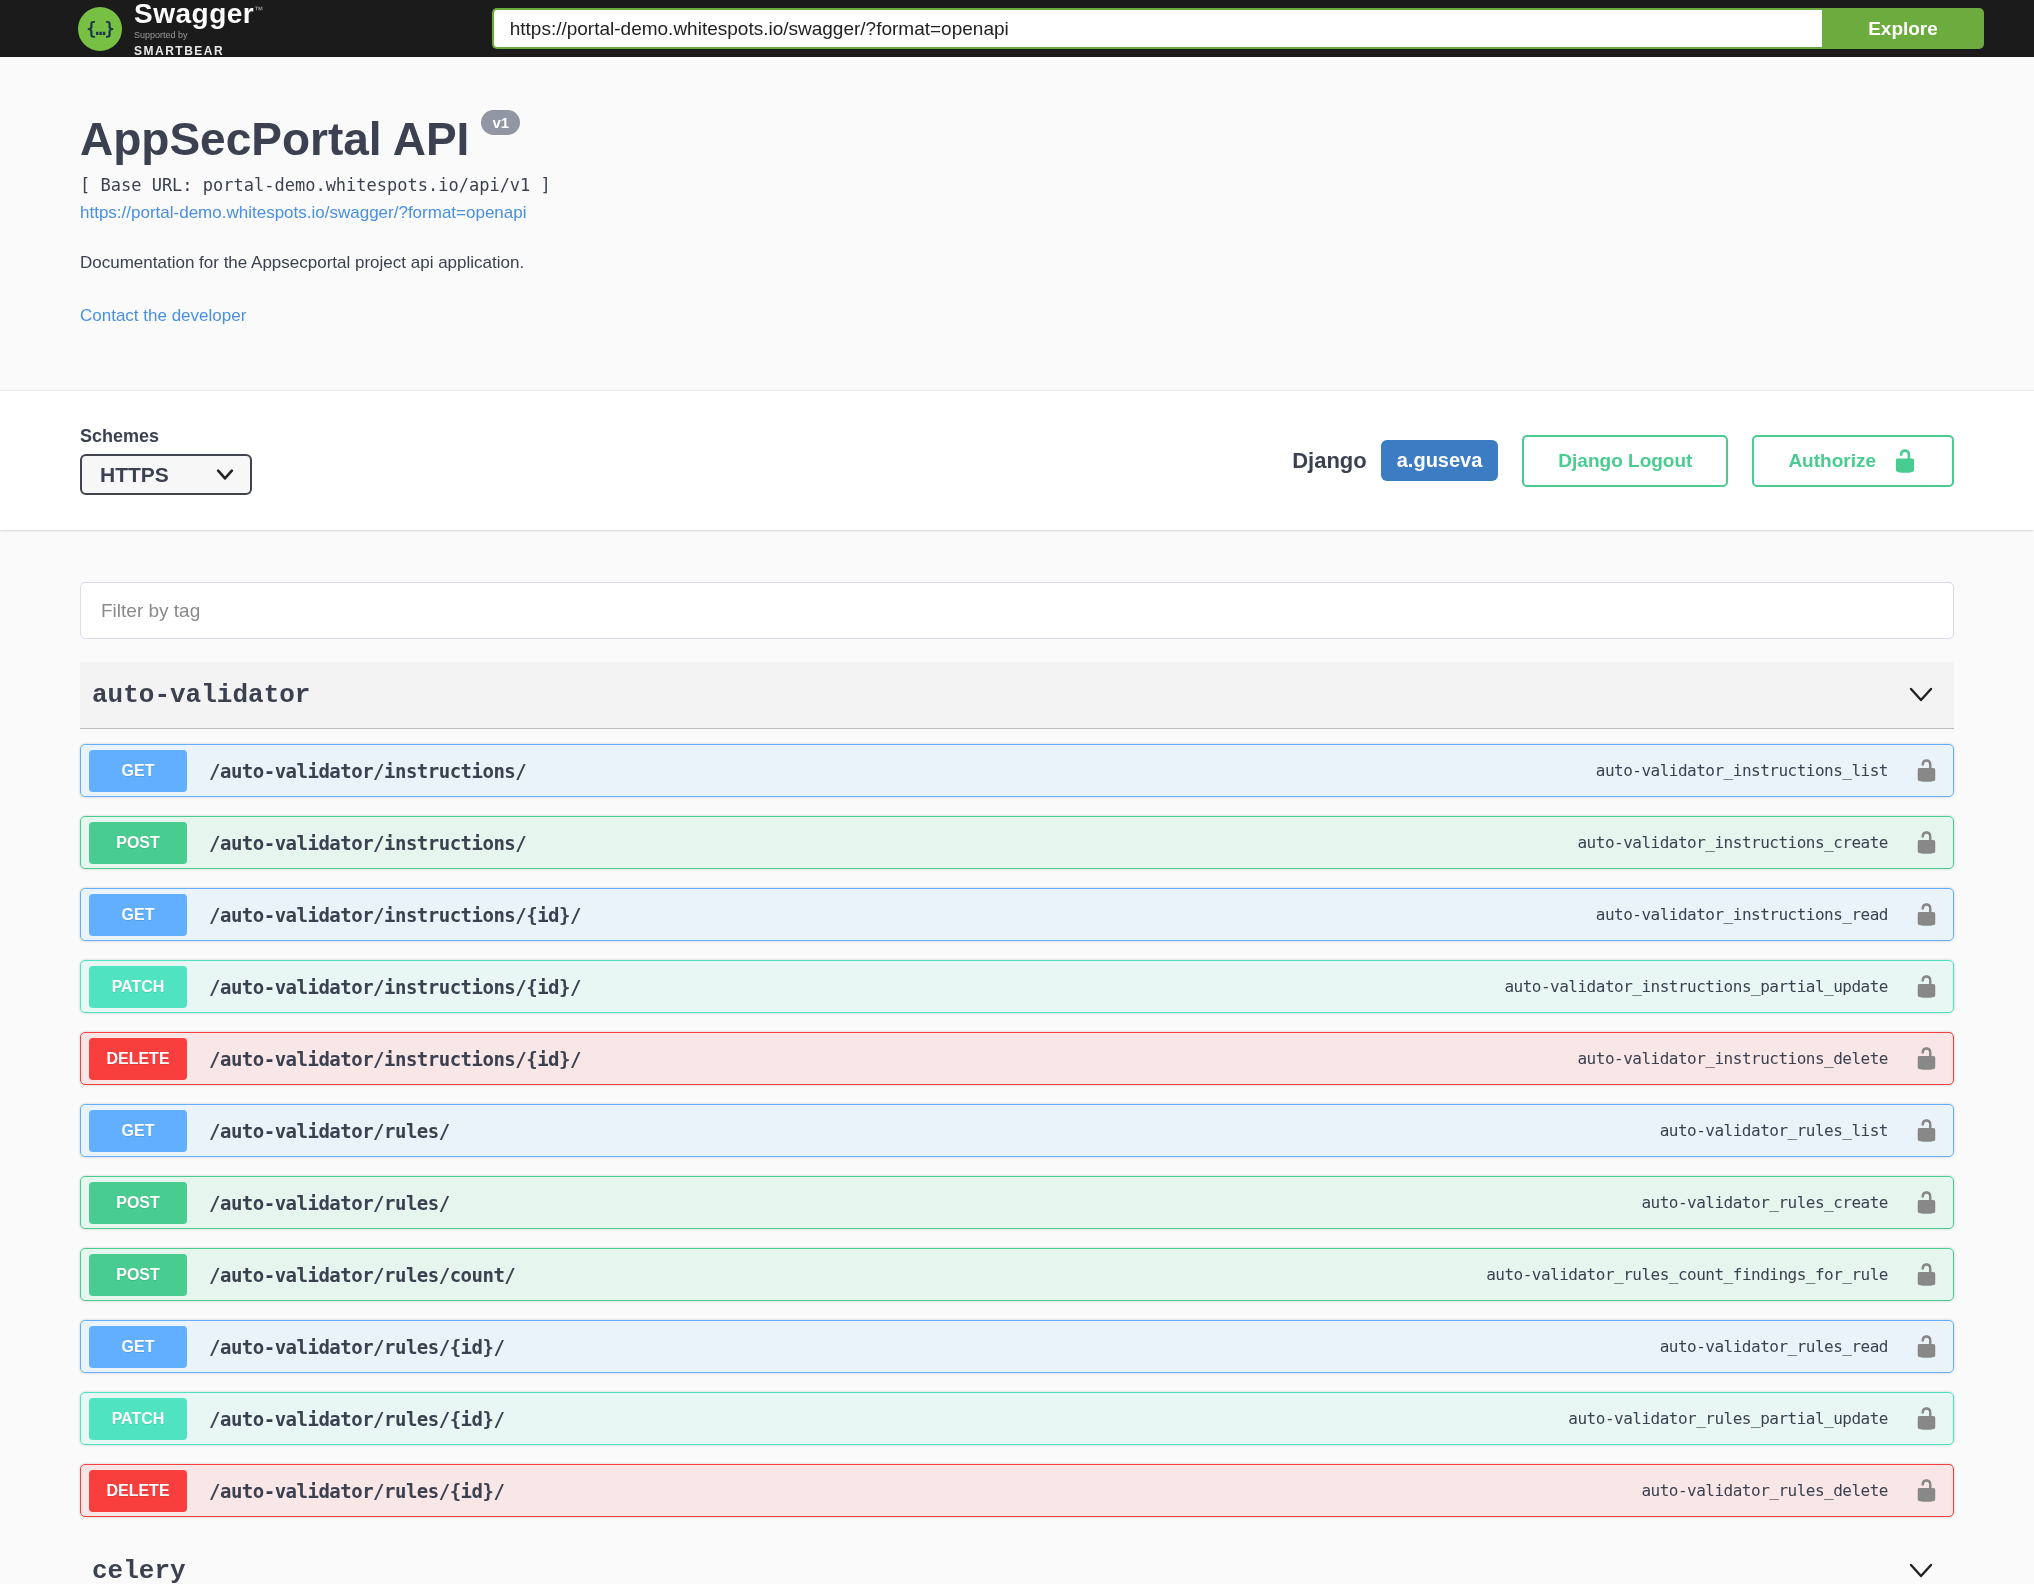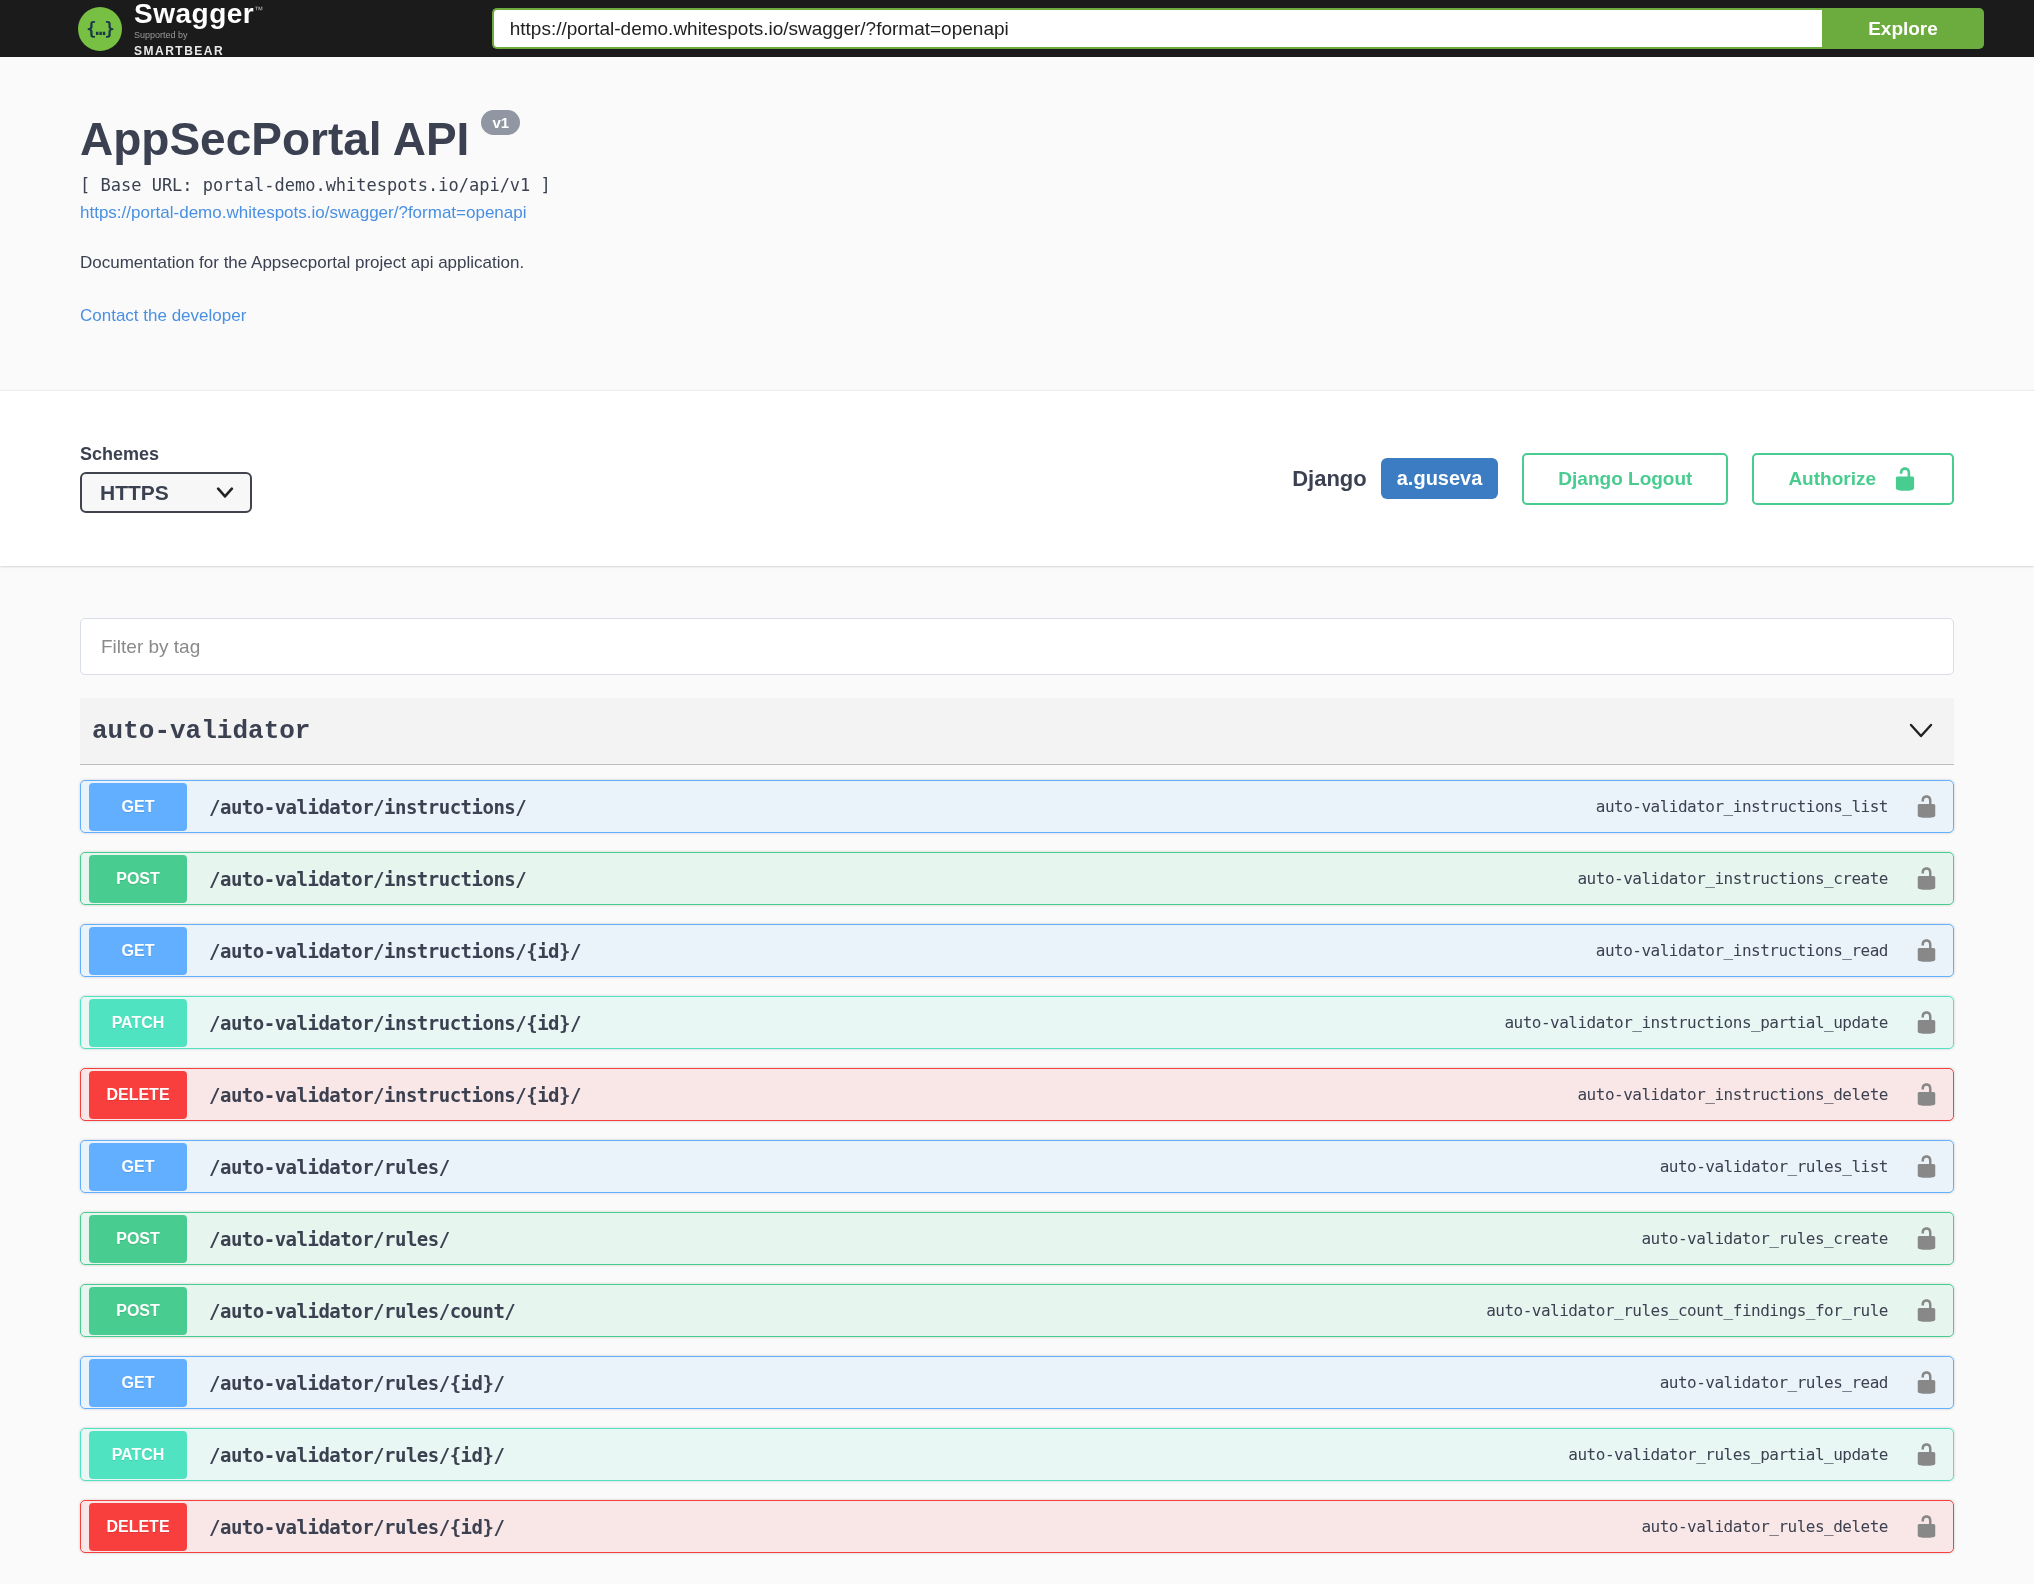--- a/index.html
+++ b/index.html
@@ -95,21 +95,21 @@
     font-size: 17px;
     color: var(--link-blue, #4990e2);
     text-decoration: none;
   }
 
   
   .scheme-bar {
     background: #ffffff;
     border-top: 1px solid #ececec;
     box-shadow: 0 1px 2px 0 rgba(0,0,0,.15);
-    height: 176px;
+    height: 140px;
     display: flex;
     align-items: center;
     justify-content: space-between;
     padding: 0 80px;
   }
   .schemes-label { display: block; font-size: 18px; font-weight: 700; color: #3b4151; margin-bottom: 7px; }
   .scheme-select {
     width: 172px; height: 41px;
     background: #f7f7f7;
     border: 2px solid #41444e;
@@ -181,21 +181,21 @@
     margin-bottom: 19px;
     border-radius: 5px;
     border: 1px solid var(--mc, #61affe);
     box-shadow: 0 0 3px rgba(0,0,0,.19);
     display: flex; align-items: center;
     padding: 0 14px 0 8px;
     cursor: pointer;
   }
   .method-badge {
     min-width: 98px;
-    height: 48px;
+    height: 42px;
     border-radius: 4px;
     background: var(--mc, #61affe);
     color: #fff;
     font-size: 16px; font-weight: 700;
     display: flex; align-items: center; justify-content: center;
     padding: 0 14px;
     text-shadow: 0 1px 0 rgba(0,0,0,.1);
   }
   .op-path {
     margin-left: 22px;

